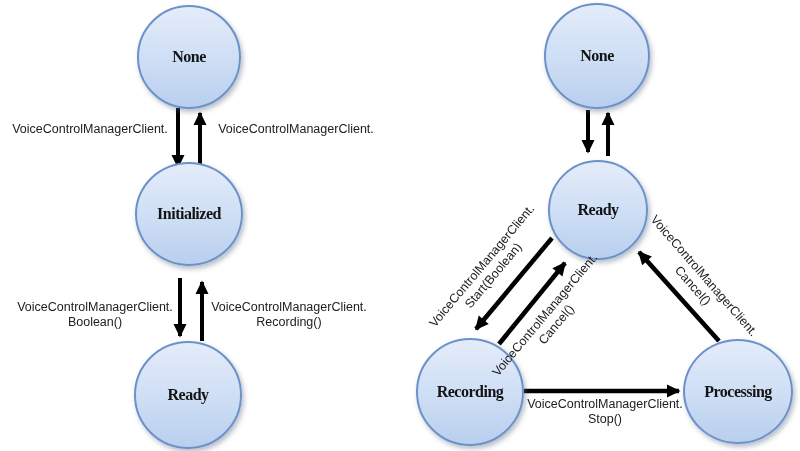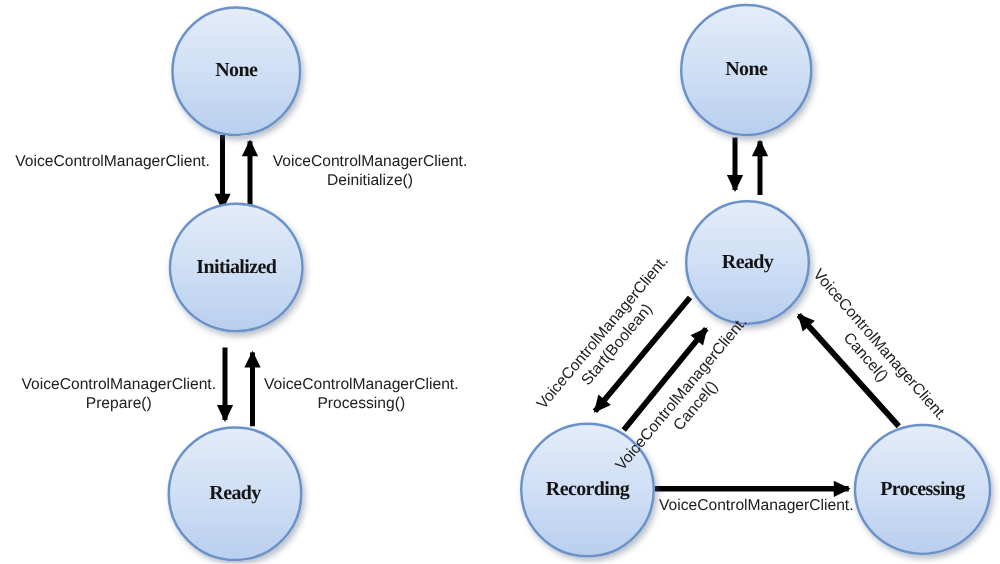--- a/index.html
+++ b/index.html
@@ -102,40 +102,40 @@
   </div>
   <div class="state" style="left:683px; top:339px; width:110px; height:105px;">
     <span>Processing</span>
   </div>
 
   <div class="elabel" style="left:5px; top:122px;">
     <div>VoiceControlManagerClient.</div>
   </div>
   <div class="elabel" style="left:211px; top:122px;">
     <div>VoiceControlManagerClient.</div>
-    <div>Deinitialize()</div>
   </div>
   <div class="elabel" style="left:10px; top:300px;">
     <div>VoiceControlManagerClient.</div>
-    <div>Prepare()</div>
+    <div>Boolean()</div>
   </div>
   <div class="elabel" style="left:204px; top:300px;">
     <div>VoiceControlManagerClient.</div>
-    <div>Processing()</div>
+    <div>Recording()</div>
   </div>
 
   <div class="elabel rot-left" style="left:403px; top:256px;">
     <div>VoiceControlManagerClient.</div>
     <div>Start(Boolean)</div>
   </div>
   <div class="elabel rot-left" style="left:466px; top:305px;">
     <div>VoiceControlManagerClient.</div>
     <div>Cancel()</div>
   </div>
   <div class="elabel rot-right" style="left:613px; top:266px;">
     <div>VoiceControlManagerClient.</div>
     <div>Cancel()</div>
   </div>
   <div class="elabel" style="left:520px; top:397px;">
     <div>VoiceControlManagerClient.</div>
+    <div>Stop()</div>
   </div>
 
 </div>
 
 </body></html>

